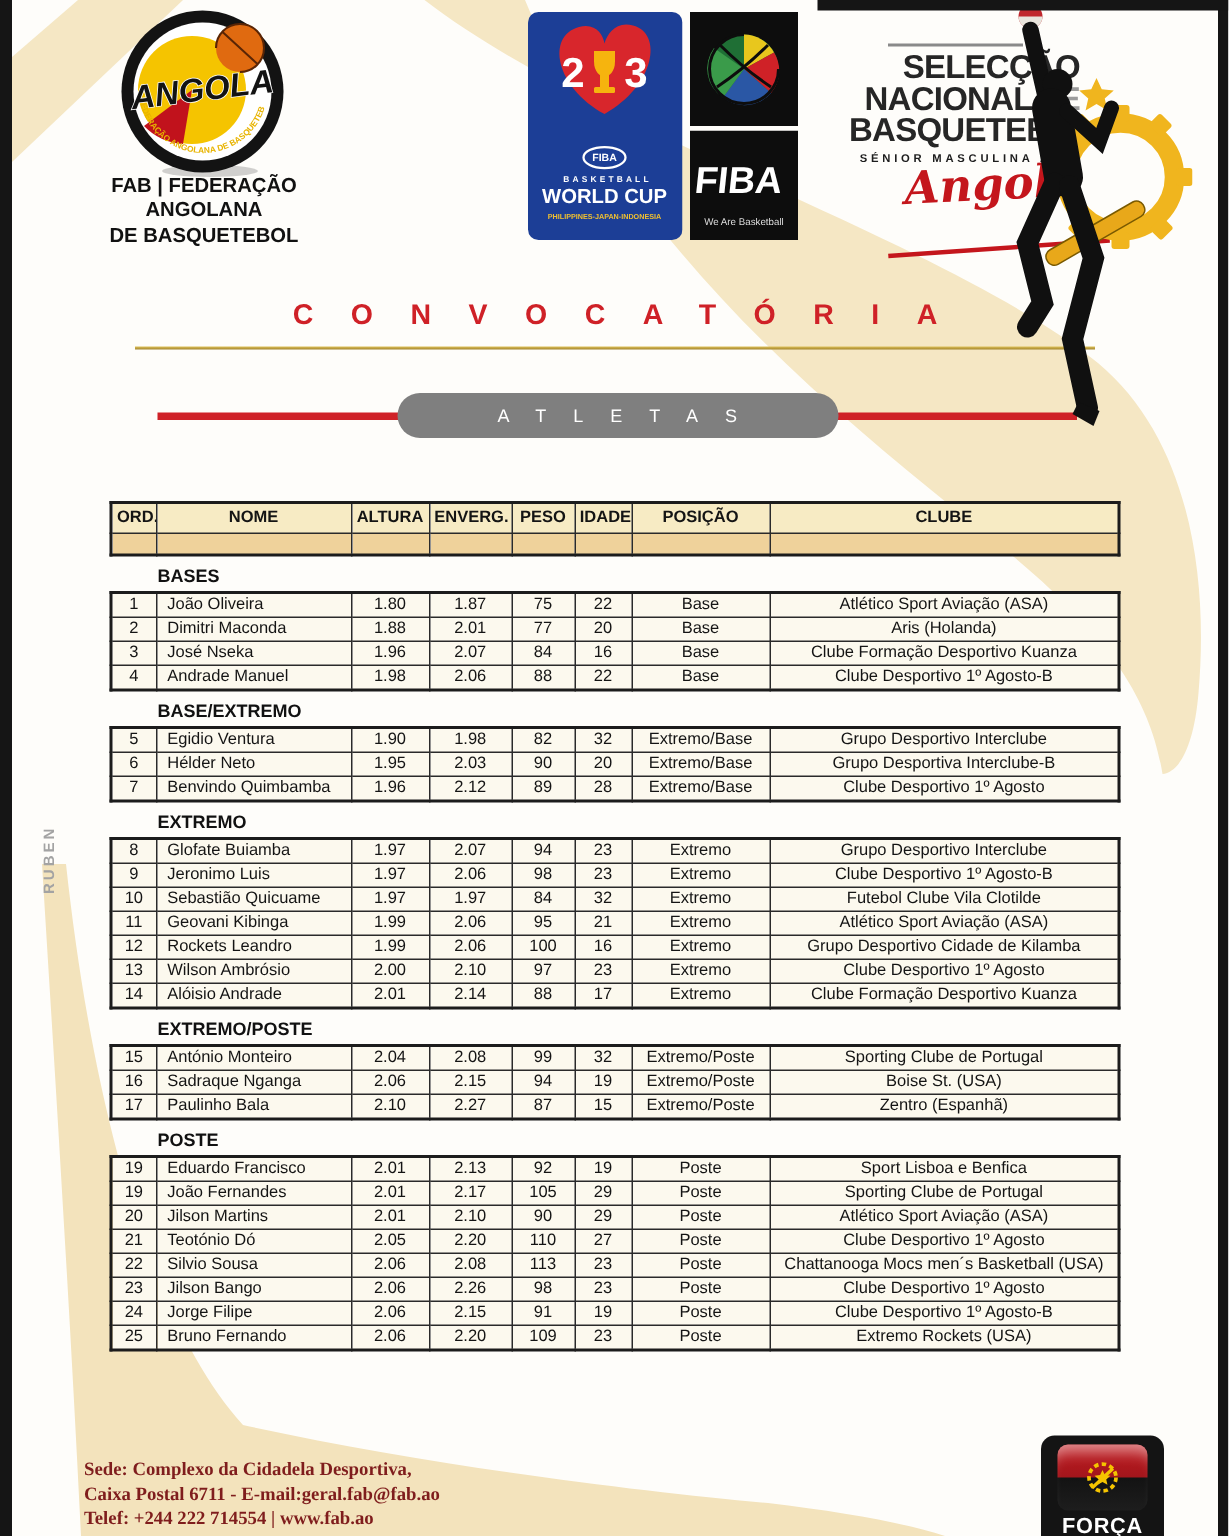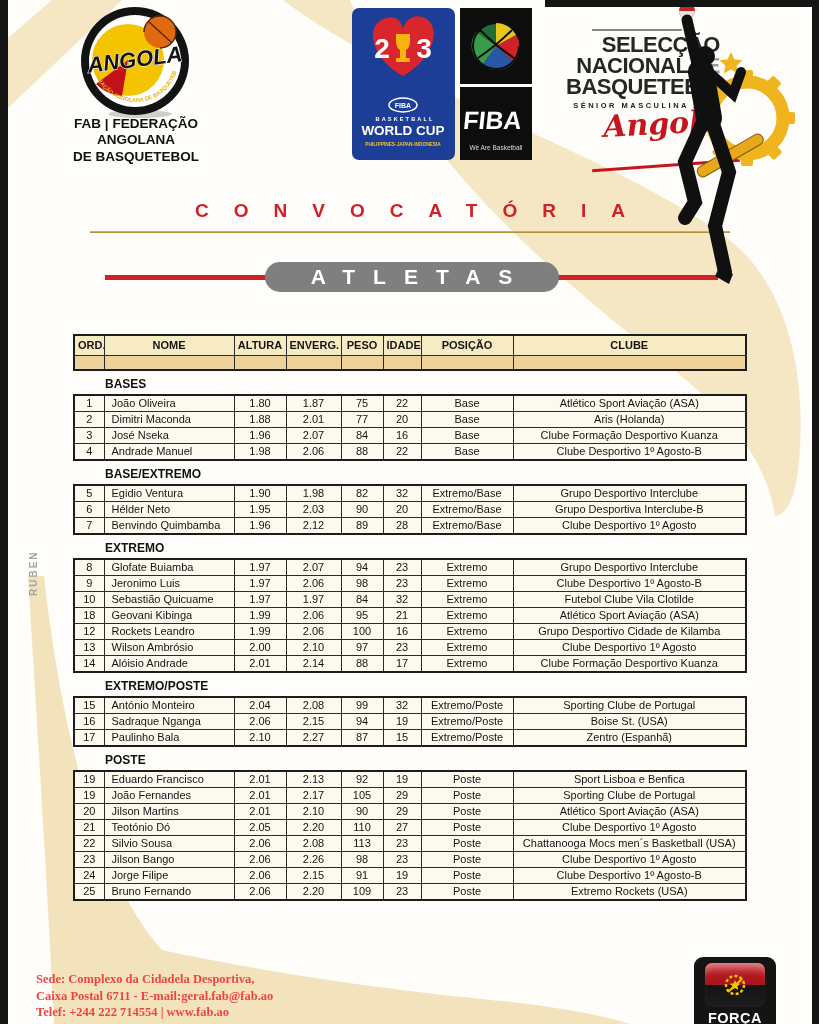--- a/index.html
+++ b/index.html
@@ -27,40 +27,40 @@
                  transform:rotate(-4deg);}
 
   
   .convocatoria{left:90px;top:200px;width:640px;text-align:center;color:#cf2127;
                 font-weight:bold;font-size:19px;letter-spacing:25px;text-indent:25px;white-space:nowrap;}
   .gold-line{left:90px;top:231px;width:640px;height:2px;
              background:linear-gradient(180deg,#dcbf58,#a4852c);}
   .atletas-row{left:105px;top:262px;width:613px;display:flex;align-items:center;}
   .red-line{flex:1;height:5px;background:#cf2127;}
   .pill{width:294px;height:30px;background:#7f7f7f;border-radius:16px;color:#fff;
-        font-weight:bold;font-size:21px;letter-spacing:18px;text-indent:18px;
+        font-weight:normal;font-size:12px;letter-spacing:18px;text-indent:18px;
         display:flex;align-items:center;justify-content:center;margin:0 -3px;z-index:1;}
 
   
   .roster{left:73px;top:334px;width:672px;}
   table.grid{border-collapse:collapse;table-layout:fixed;width:672px;border:2px solid #1c1c1c;}
   table.grid td,table.grid th{border:1px solid #2a2a2a;font-size:11px;height:15px;
         line-height:13px;padding:0 3px;text-align:center;background:#fcf9ee;
         overflow:hidden;white-space:nowrap;color:#141414;}
   table.grid th{background:#f7ebc4;height:19px;font-size:11px;}
   table.grid tr.spacer td{background:#efd29b;height:13px;}
   table.grid td.c-nome{text-align:left;padding-left:7px;}
   .section-label{font-weight:bold;font-size:12px;margin:6px 0 3px 32px;color:#111;}
 
   .watermark{left:28px;top:596px;transform:rotate(-90deg);transform-origin:0 0;
              font-size:10px;font-weight:bold;color:#a3a3a3;letter-spacing:2px;white-space:nowrap;}
 
   
-  .footer-text{left:36px;top:971px;font-family:"Liberation Serif",serif;font-size:12.5px;
-               font-weight:bold;color:#ef4444;line-height:1.32;}
+  .footer-text{left:56px;top:971px;font-family:"Liberation Serif",serif;font-size:12.5px;
+               font-weight:bold;color:#7f1d1d;line-height:1.32;}
   .forca{left:694px;top:957px;width:82px;height:100px;background:#141414;border-radius:9px;
          display:flex;flex-direction:column;align-items:center;padding-top:6px;z-index:3;}
   .forca-flag{width:60px;height:44px;border-radius:7px;position:relative;
          background:linear-gradient(180deg,#c11b20 0%,#a3161c 49%,#131313 51%,#1d1d1d 100%);
          box-shadow:inset 0 12px 9px -7px rgba(255,255,255,.5);}
   .forca-flag svg{position:absolute;left:17px;top:9px;}
   .forca-t{color:#fff;font-weight:bold;font-size:14.5px;letter-spacing:.5px;line-height:1.12;margin-top:3px;}
 </style>
 </head>
 <body>
@@ -350,21 +350,21 @@
             <td class="c-ord">10</td>
             <td class="c-nome">Sebastião Quicuame</td>
             <td class="c-altura">1.97</td>
             <td class="c-enverg">1.97</td>
             <td class="c-peso">84</td>
             <td class="c-idade">32</td>
             <td class="c-posicao">Extremo</td>
             <td class="c-clube">Futebol Clube Vila Clotilde</td>
           </tr>
           <tr>
-            <td class="c-ord">18</td>
+            <td class="c-ord">11</td>
             <td class="c-nome">Geovani Kibinga</td>
             <td class="c-altura">1.99</td>
             <td class="c-enverg">2.06</td>
             <td class="c-peso">95</td>
             <td class="c-idade">21</td>
             <td class="c-posicao">Extremo</td>
             <td class="c-clube">Atlético Sport Aviação (ASA)</td>
           </tr>
           <tr>
             <td class="c-ord">12</td>

